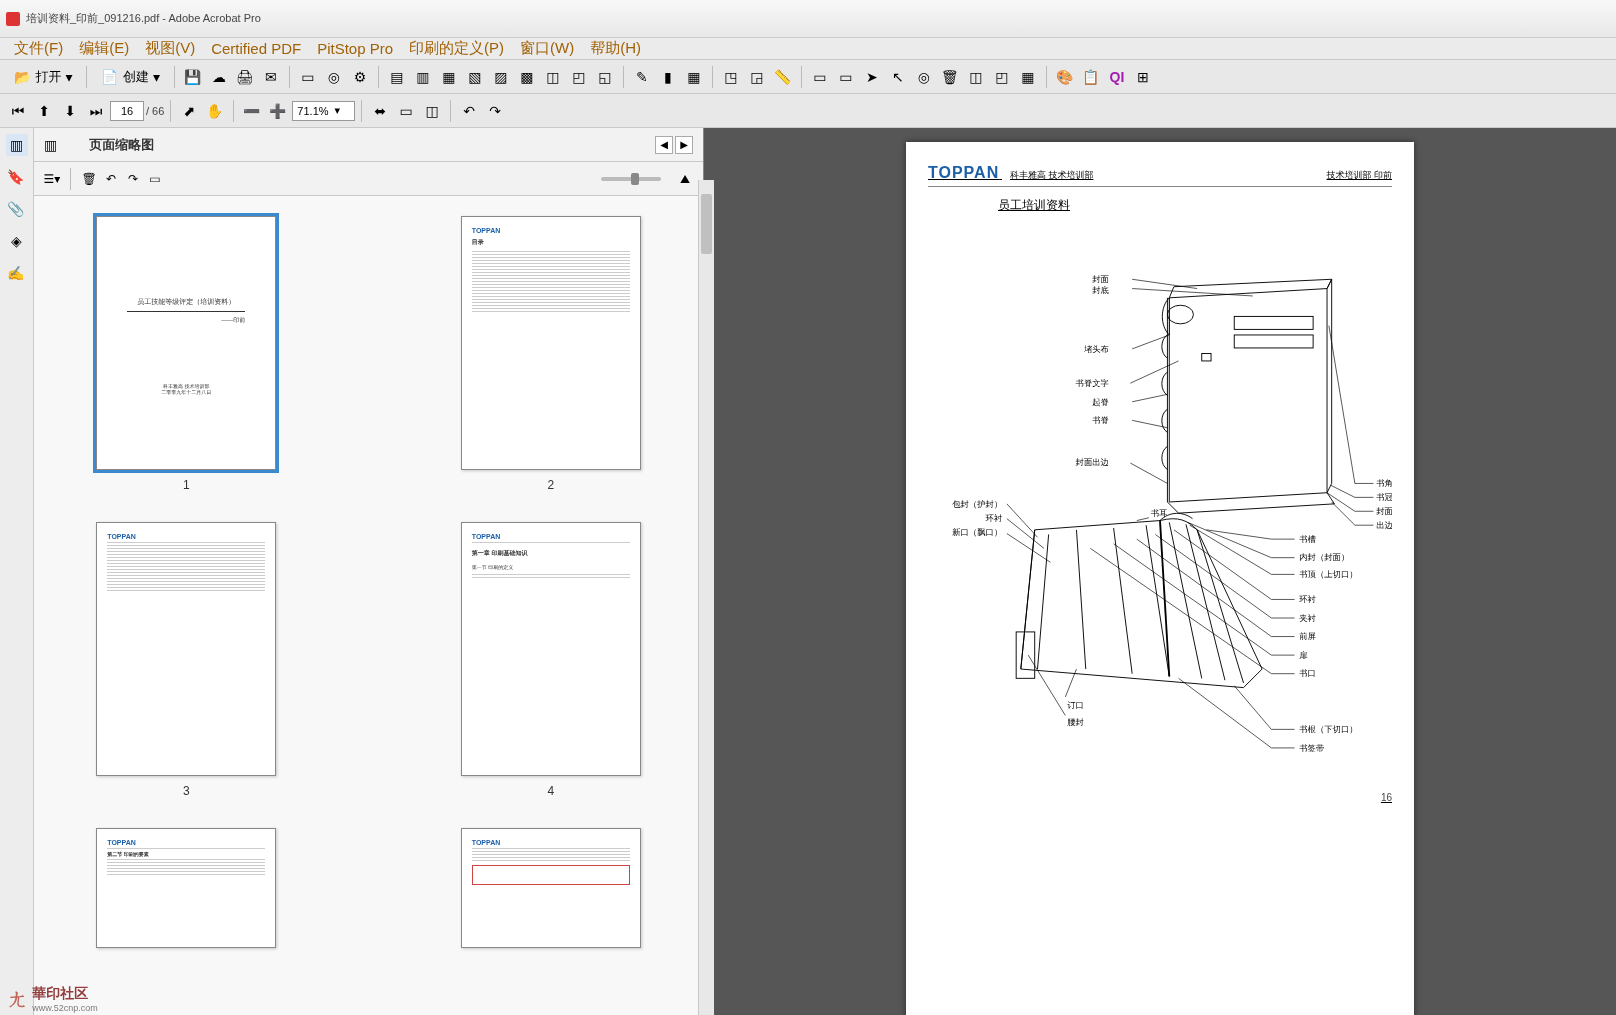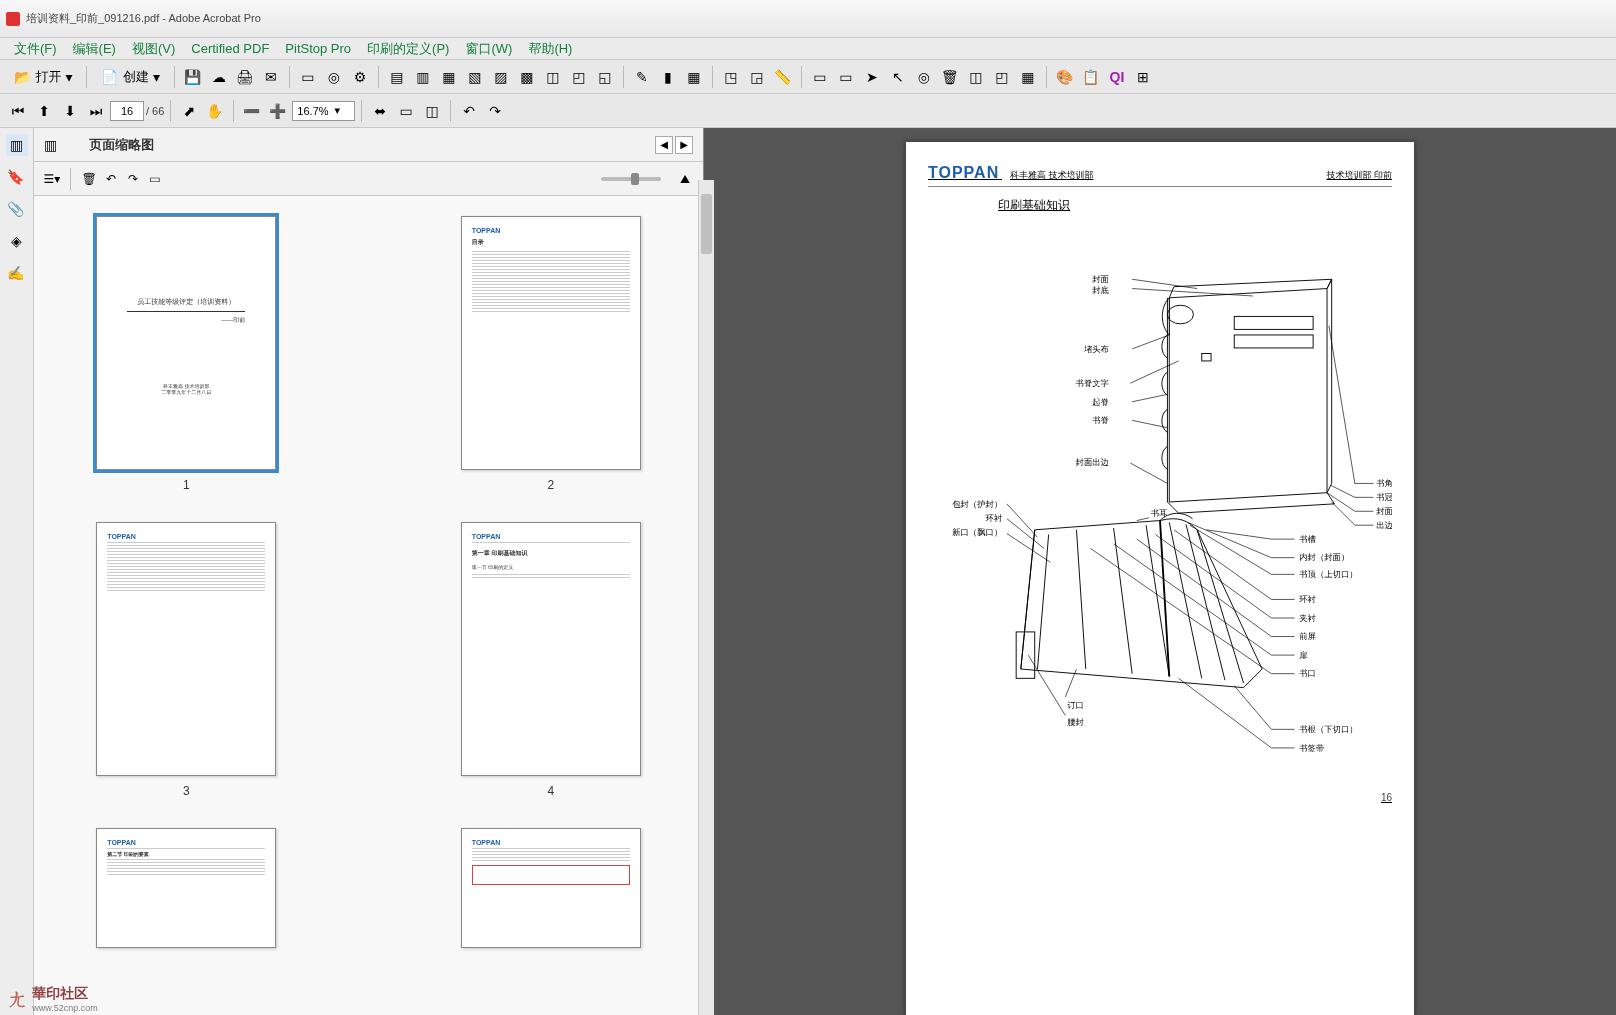--- a/index.html
+++ b/index.html
@@ -1,21 +1,21 @@
 <!DOCTYPE html>
 <html><head>
 <meta charset="utf-8">
 <style>
 * { margin: 0; padding: 0; box-sizing: border-box; }
 body { font-family: "Microsoft YaHei", Tahoma, sans-serif; font-size: 12px; background: #f0f0f0; overflow: hidden; }
 .titlebar { background: linear-gradient(#f8f8f8,#e8e8e8); height: 38px; display: flex; align-items: center; padding: 0 6px; border-bottom: 1px solid #ccc; }
 .titlebar .app-icon { width: 14px; height: 14px; background: #d33; margin-right: 6px; border-radius: 2px; }
 .titlebar .title { color: #444; font-size: 11px; }
 .menubar { background: #ebebeb; height: 22px; display: flex; align-items: center; padding: 0 6px; border-bottom: 1px solid #c8c8c8; }
-.menubar .menu-item { padding: 2px 8px; color: #15803d; cursor: default; font-size: 13px; }
+.menubar .menu-item { padding: 2px 8px; color: #a16207; cursor: default; font-size: 15px; }
 .toolbar1 { background: #e8e8e8; height: 34px; display: flex; align-items: center; padding: 0 6px; border-bottom: 1px solid #c8c8c8; gap: 2px; }
 .tb-btn { width: 24px; height: 24px; display: flex; align-items: center; justify-content: center; border-radius: 2px; cursor: pointer; }
 .tb-text-btn { display: flex; align-items: center; gap: 4px; padding: 3px 8px; cursor: pointer; font-size: 13px; }
 .sep { width: 1px; height: 22px; background: #bbb; margin: 0 4px; }
 .toolbar2 { background: #e8e8e8; height: 34px; display: flex; align-items: center; padding: 0 6px; border-bottom: 1px solid #c8c8c8; gap: 2px; }
 .page-input { width: 34px; height: 20px; text-align: center; border: 1px solid #999; font-size: 11px; }
 .zoom-select { height: 20px; border: 1px solid #999; font-size: 11px; padding: 0 14px 0 4px; background: #fff; position: relative; display: inline-flex; align-items: center; }
 .content { display: flex; height: calc(100vh - 112px); }
 .leftbar { width: 34px; background: #ededed; border-right: 1px solid #c8c8c8; display: flex; flex-direction: column; align-items: center; padding-top: 6px; gap: 10px; }
 .leftbar-btn { width: 22px; height: 22px; display: flex; align-items: center; justify-content: center; cursor: pointer; border-radius: 2px; }
@@ -223,21 +223,21 @@
       <span class="ico">✋</span>
     </div>
   <div class="sep"></div>
   <div class="tb-btn">
       <span class="ico">➖</span>
     </div>
   <div class="tb-btn">
       <span class="ico">➕</span>
     </div>
   <div class="zoom-select">
-      <span>16.7%</span>
+      <span>71.1%</span>
       <span style="margin-left:6px">▾</span>
     </div>
   <div class="sep"></div>
   <div class="tb-btn">
       <span class="ico">⬌</span>
     </div>
   <div class="tb-btn">
       <span class="ico">▭</span>
     </div>
   <div class="tb-btn">
@@ -398,21 +398,21 @@
 
   <div class="viewer">
     <div class="page">
       <div class="page-header">
         <div>
           <span class="toppan">TOPPAN</span>
           <span class="hdr-text" style="margin-left:8px">科丰雅高 技术培训部</span>
         </div>
         <span class="hdr-text">技术培训部 印前</span>
       </div>
-      <div class="book-sub">印刷基础知识</div>
+      <div class="book-sub">员工培训资料</div>
       <div class="diagram">
         <svg class="svg-diagram" viewBox="0 0 500 560">
 
           <g stroke="#000" stroke-width="1" fill="none">
             <path d="M260 60 L430 50 L430 270 L260 280 Z"></path>
             <path d="M260 60 L265 48 L435 40 L430 50"></path>
             <path d="M430 50 L435 40 L435 260 L430 270"></path>
 
             <path d="M260 60 C250 70 250 90 260 100 L260 60" fill="#fff"></path>
             <ellipse cx="272" cy="78" rx="14" ry="10"></ellipse>

